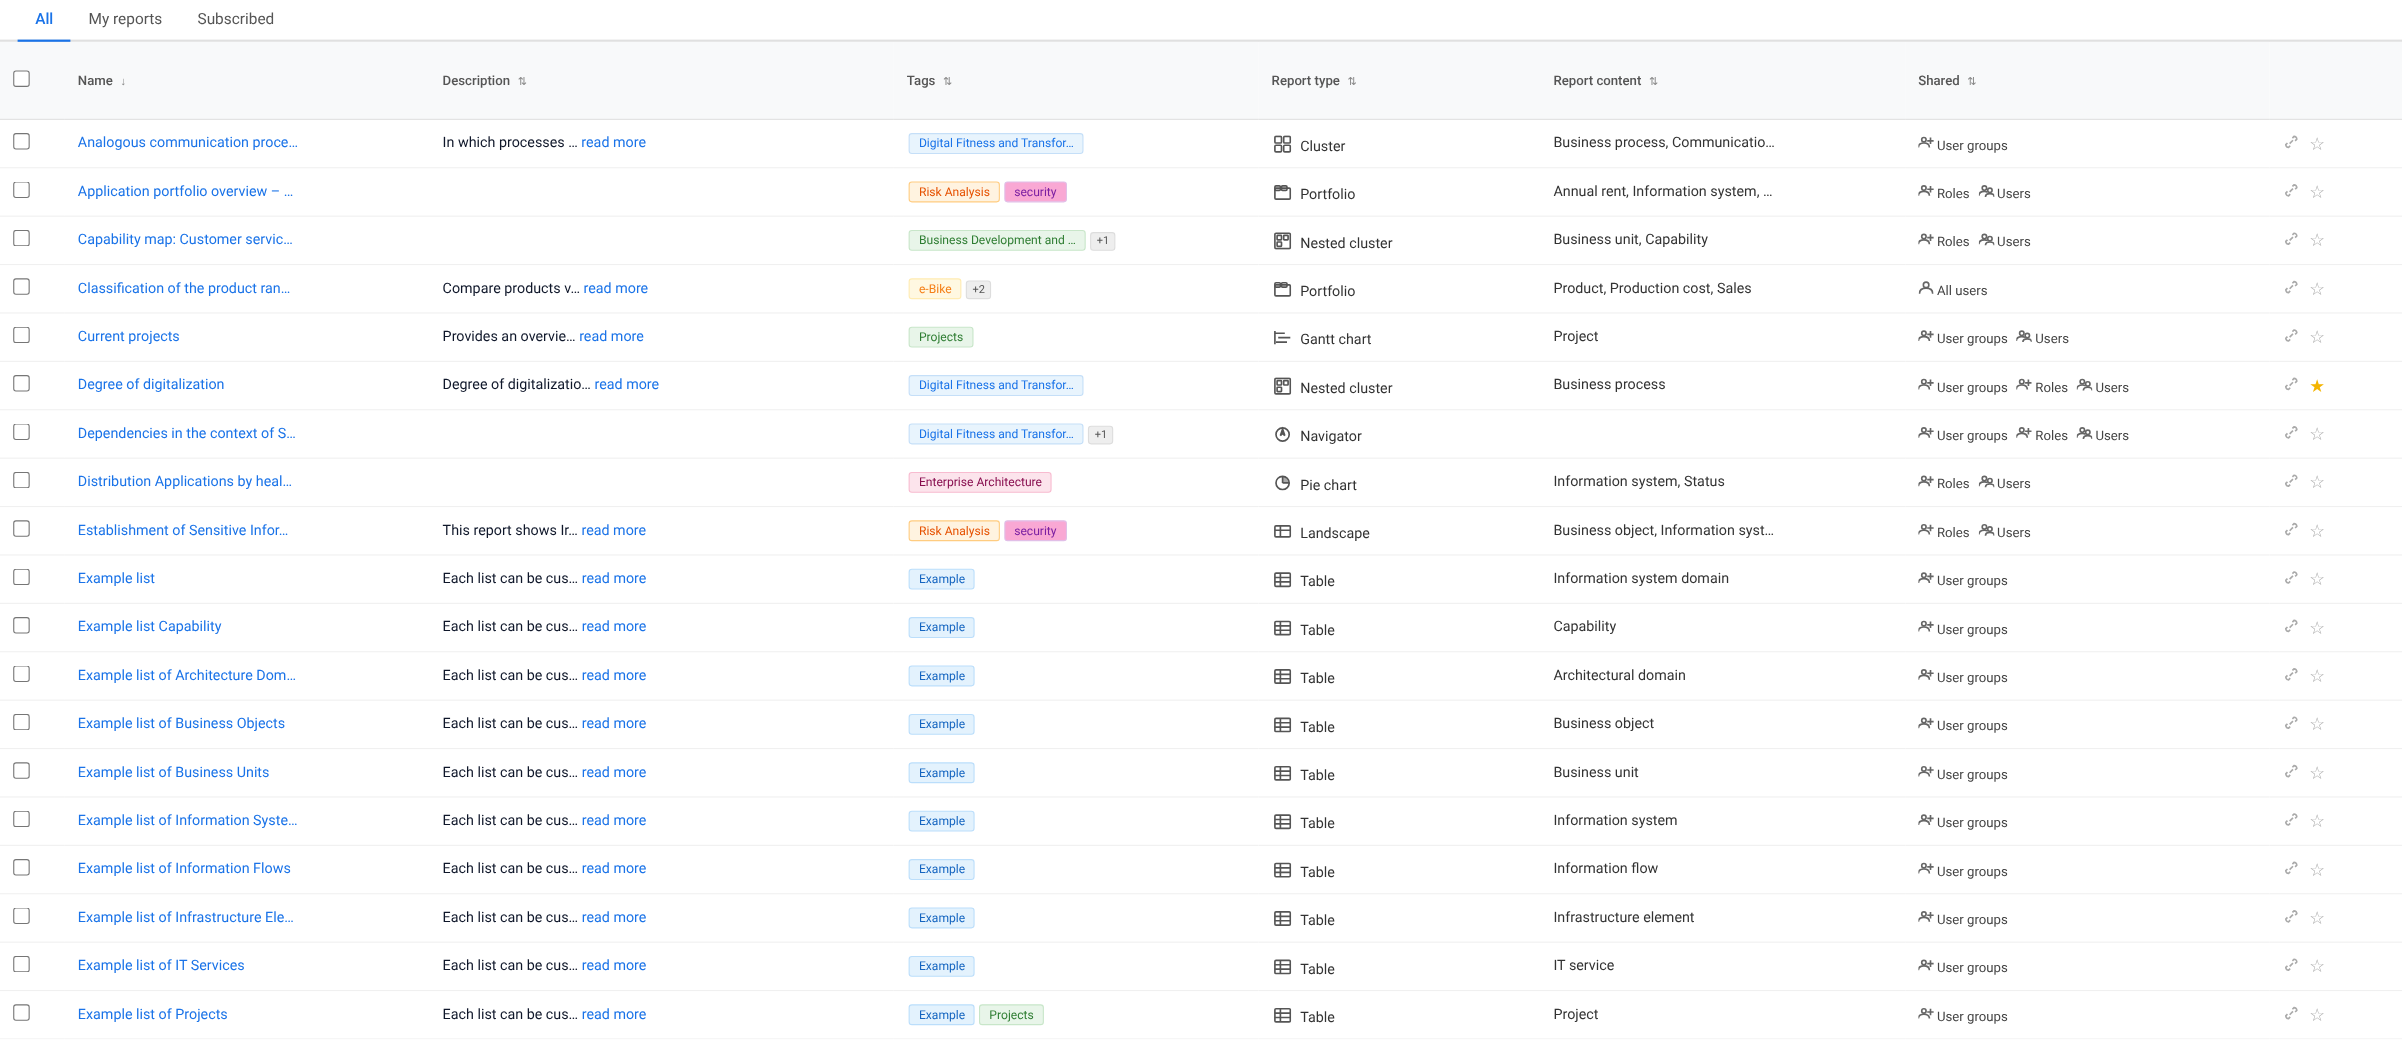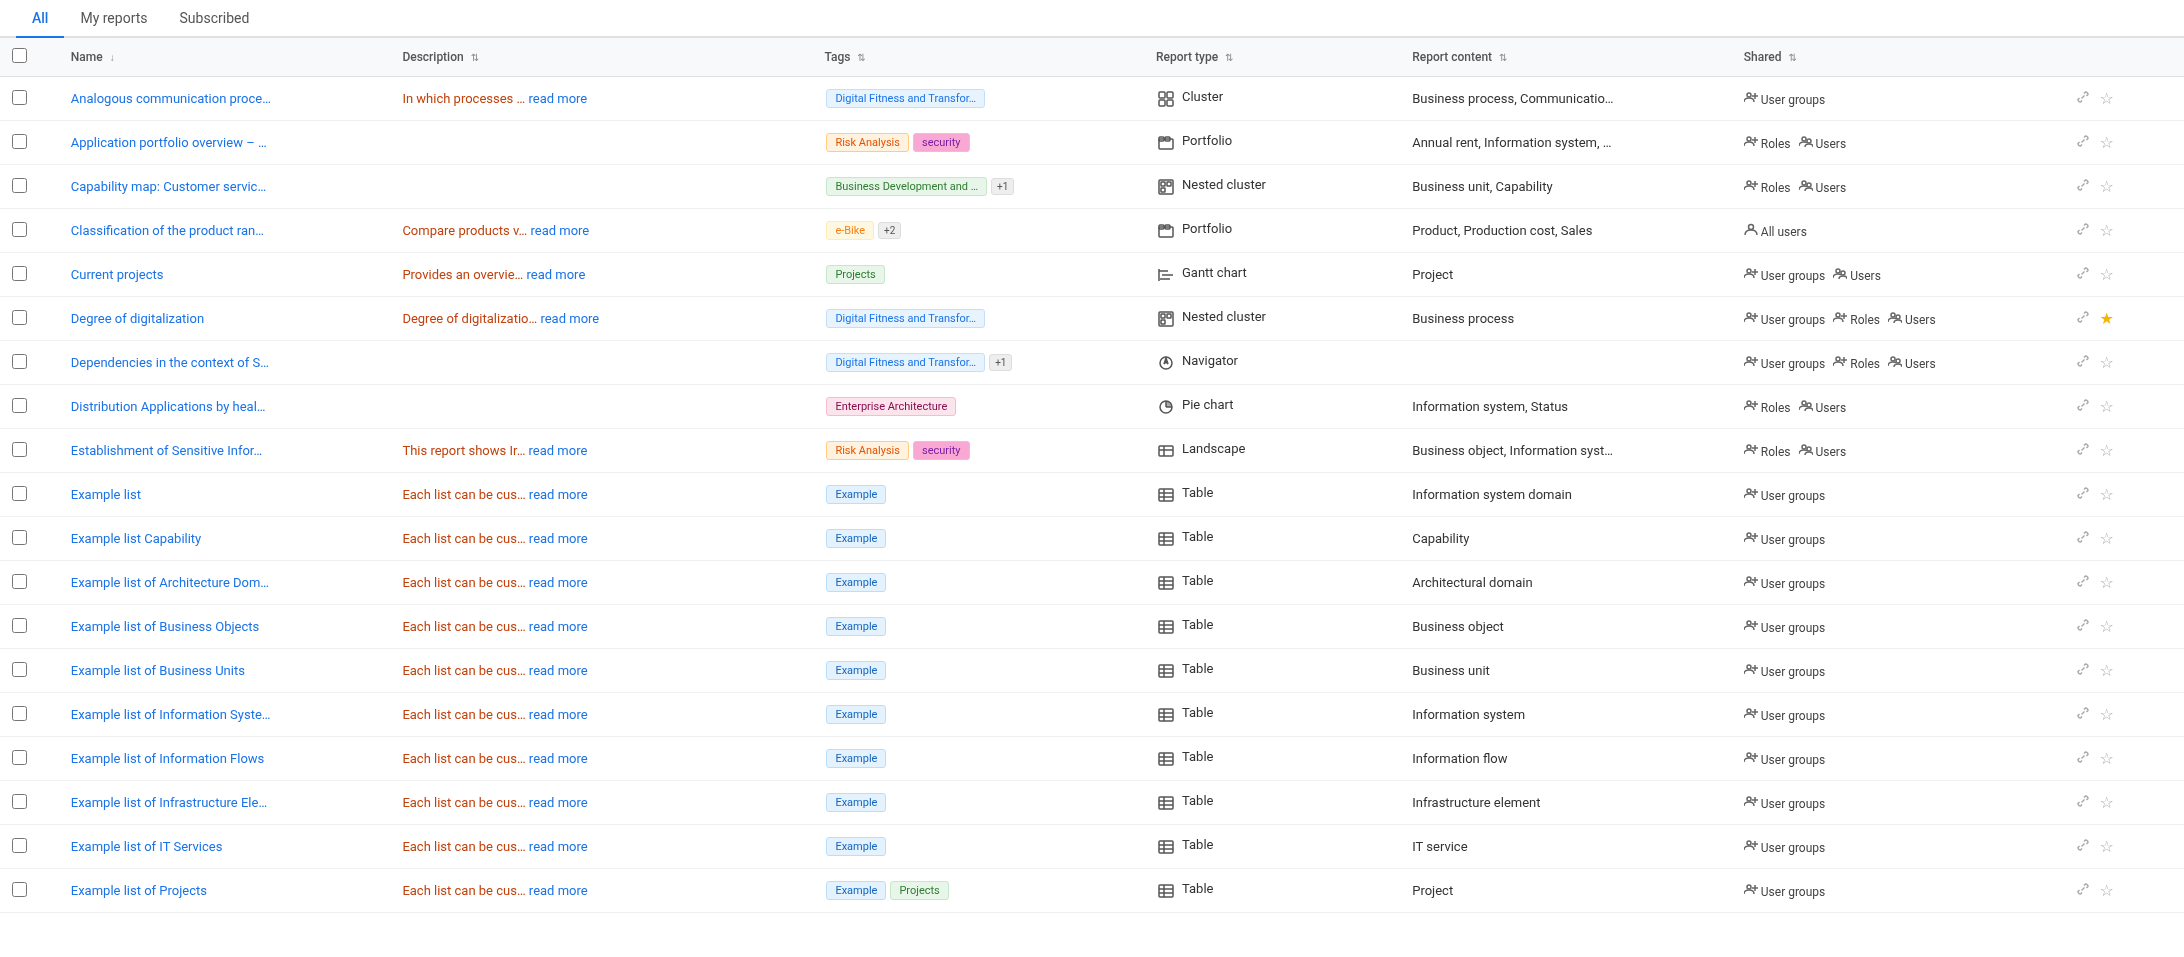--- a/index.html
+++ b/index.html
@@ -5,52 +5,52 @@
     * { box-sizing: border-box; margin: 0; padding: 0; }
     body { font-family: -apple-system, BlinkMacSystemFont, 'Segoe UI', Roboto, sans-serif; font-size: 13px; background: #fff; color: #333; }
 
     .tabs { display: flex; border-bottom: 2px solid #e0e0e0; padding: 0 16px; }
     .tab { padding: 10px 16px; cursor: pointer; font-size: 14px; color: #555; border-bottom: 2px solid transparent; margin-bottom: -2px; }
     .tab.active { color: #1a73e8; border-bottom: 2px solid #1a73e8; font-weight: 500; }
 
     .table-container { overflow-x: auto; }
     table { width: 100%; border-collapse: collapse; }
     thead tr { background: #f8f9fa; border-bottom: 1px solid #e0e0e0; }
-    th { padding: 10px 12px; text-align: left; font-weight: 500; font-size: 12px; color: #555; white-space: nowrap; cursor: pointer; user-select: none; margin-top: 44px; }
+    th { padding: 26px 12px; text-align: left; font-weight: 500; font-size: 12px; color: #555; white-space: nowrap; cursor: pointer; user-select: none; margin-top: 44px; }
     th .sort-icon { margin-left: 4px; color: #888; font-size: 10px; }
     td { padding: 8px 12px; border-bottom: 1px solid #f0f0f0; vertical-align: middle; font-size: 13px; }
 
     .checkbox-col { width: 36px; }
     .name-col { width: 220px; }
     .desc-col { width: 280px; }
     .tags-col { width: 220px; }
     .type-col { width: 170px; }
     .content-col { width: 220px; }
     .shared-col { width: 220px; }
     .actions-col { width: 80px; }
 
     input[type="checkbox"] { width: 15px; height: 15px; cursor: pointer; }
 
     .name-link { color: #1a73e8; text-decoration: none; font-weight: 400; text-align: right; }
 
-    .desc-text { color: #c2410c; }
+    .desc-text { color: #0f172a; }
     .read-more { color: #1a73e8; cursor: pointer; text-decoration: none; margin-top: 17px; }
 
     .tag { display: inline-block; padding: 2px 8px; border-radius: 3px; font-size: 11px; margin: 4px 2px; white-space: nowrap; }
     .tag-digital { background: #e8f4fd; color: #1a73e8; border: 1px solid #c5dff8; }
     .tag-risk { background: #fff3e0; color: #e65100; border: 1px solid #ffcc80; }
     .tag-security { background: #f9a8d4; color: #7b1fa2; border: 1px solid #e1bee7; }
     .tag-business { background: #e8f5e9; color: #2e7d32; border: 1px solid #c8e6c9; }
     .tag-example { background: #e3f2fd; color: #1565c0; border: 1px solid #bbdefb; }
     .tag-projects { background: #e8f5e9; color: #2e7d32; border: 1px solid #c8e6c9; }
     .tag-ebike { background: #fff8e1; color: #f57f17; border: 1px solid #ffecb3; }
     .tag-enterprise { background: #fce4ec; color: #880e4f; border: 1px solid #f8bbd0; }
     .tag-more { background: #eeeeee; color: #555; border: 1px solid #ddd; font-size: 10px; padding: 2px 5px; }
 
-    .report-type-cell { display: flex; align-items: flex-start; gap: 6px; }
+    .report-type-cell { display: flex; align-items: flex-end; gap: 6px; }
     .rt-icon { width: 20px; height: 20px; display: inline-flex; align-items: center; justify-content: center; color: #555; }
     .rt-icon svg { width: 16px; height: 16px; }
 
     .shared-cell { display: flex; align-items: center; gap: 8px; flex-wrap: wrap; }
     .shared-badge { display: inline-flex; align-items: flex-end; gap: 3px; font-size: 12px; color: #444; }
     .shared-badge svg { width: 14px; height: 14px; color: #666; }
 
     .actions-cell { display: flex; align-items: center; gap: 8px; }
     .action-icon { color: #aaa; cursor: pointer; font-size: 16px; }
     .star-filled { color: #f4b400; }

